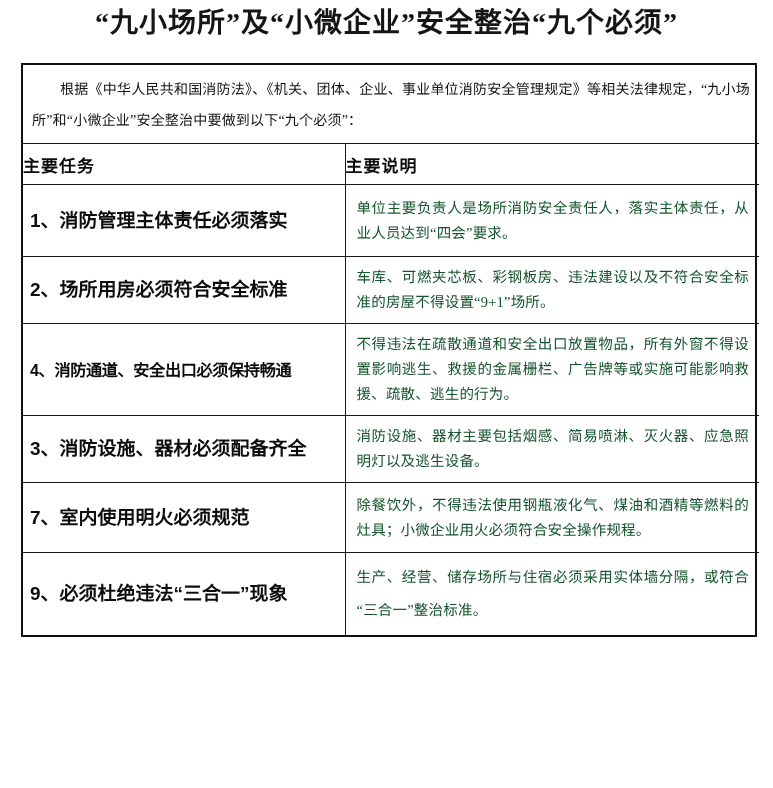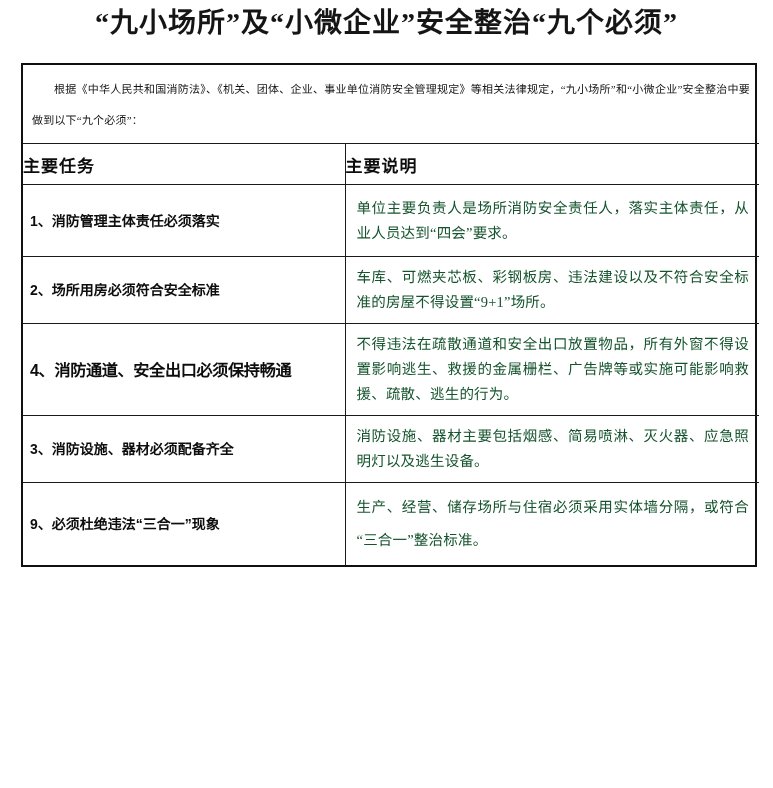--- a/index.html
+++ b/index.html
@@ -76,21 +76,21 @@
     border-bottom: 0;
   }
 
   
   .intro-cell {
     height: 72px;
     padding: 9px 9px 7px 9px !important;
   }
   .intro-text {
     font-family: "Liberation Serif", "DejaVu Serif", serif;
-    font-size: 11px;
+    font-size: 14px;
     line-height: 31px;
     text-indent: 2em;
     text-align: justify;
     text-justify: inter-character;
     color: #141414;
     letter-spacing: 0.2px;
   }
 
   
   .hdr-cell {
@@ -100,21 +100,21 @@
     font-size: 17px;
     font-weight: bold;
     color: #0d0d0d;
     letter-spacing: 1px;
   }
 
   
   .task-cell {
     padding: 6px 4px 6px 7px !important;
     font-family: "Liberation Sans", "DejaVu Sans", sans-serif;
-    font-size: 14px;
+    font-size: 19px;
     font-weight: bold;
     line-height: 26px;
     color: #0d0d0d;
     letter-spacing: 0px;
     text-align: left;
   }
   .task-cell.tight {
     font-size: 16.2px;
     letter-spacing: -0.4px;
   }
@@ -177,20 +177,24 @@
           <td class="task-cell tight" style="height:73px">4、消防通道、安全出口必须保持畅通</td>
           <td class="desc-cell">不得违法在疏散通道和安全出口放置物品，所有外窗不得设置影响逃生、救援的金属栅栏、广告牌等或实施可能影响救援、疏散、逃生的行为。</td>
         </tr>
 
         <tr>
           <td class="task-cell" style="height:57px">3、消防设施、器材必须配备齐全</td>
           <td class="desc-cell">消防设施、器材主要包括烟感、简易喷淋、灭火器、应急照明灯以及逃生设备。</td>
         </tr>
 
 
+        <tr>
+          <td class="task-cell" style="height:70px">7、室内使用明火必须规范</td>
+          <td class="desc-cell">除餐饮外，不得违法使用钢瓶液化气、煤油和酒精等燃料的灶具；小微企业用火必须符合安全操作规程。</td>
+        </tr>
 
 
         <tr>
           <td class="task-cell" style="height:75px">9、必须杜绝违法“三合一”现象</td>
           <td class="desc-cell loose">生产、经营、储存场所与住宿必须采用实体墙分隔，或符合“三合一”整治标准。</td>
         </tr>
 
       </tbody>
     </table>
   </div>

